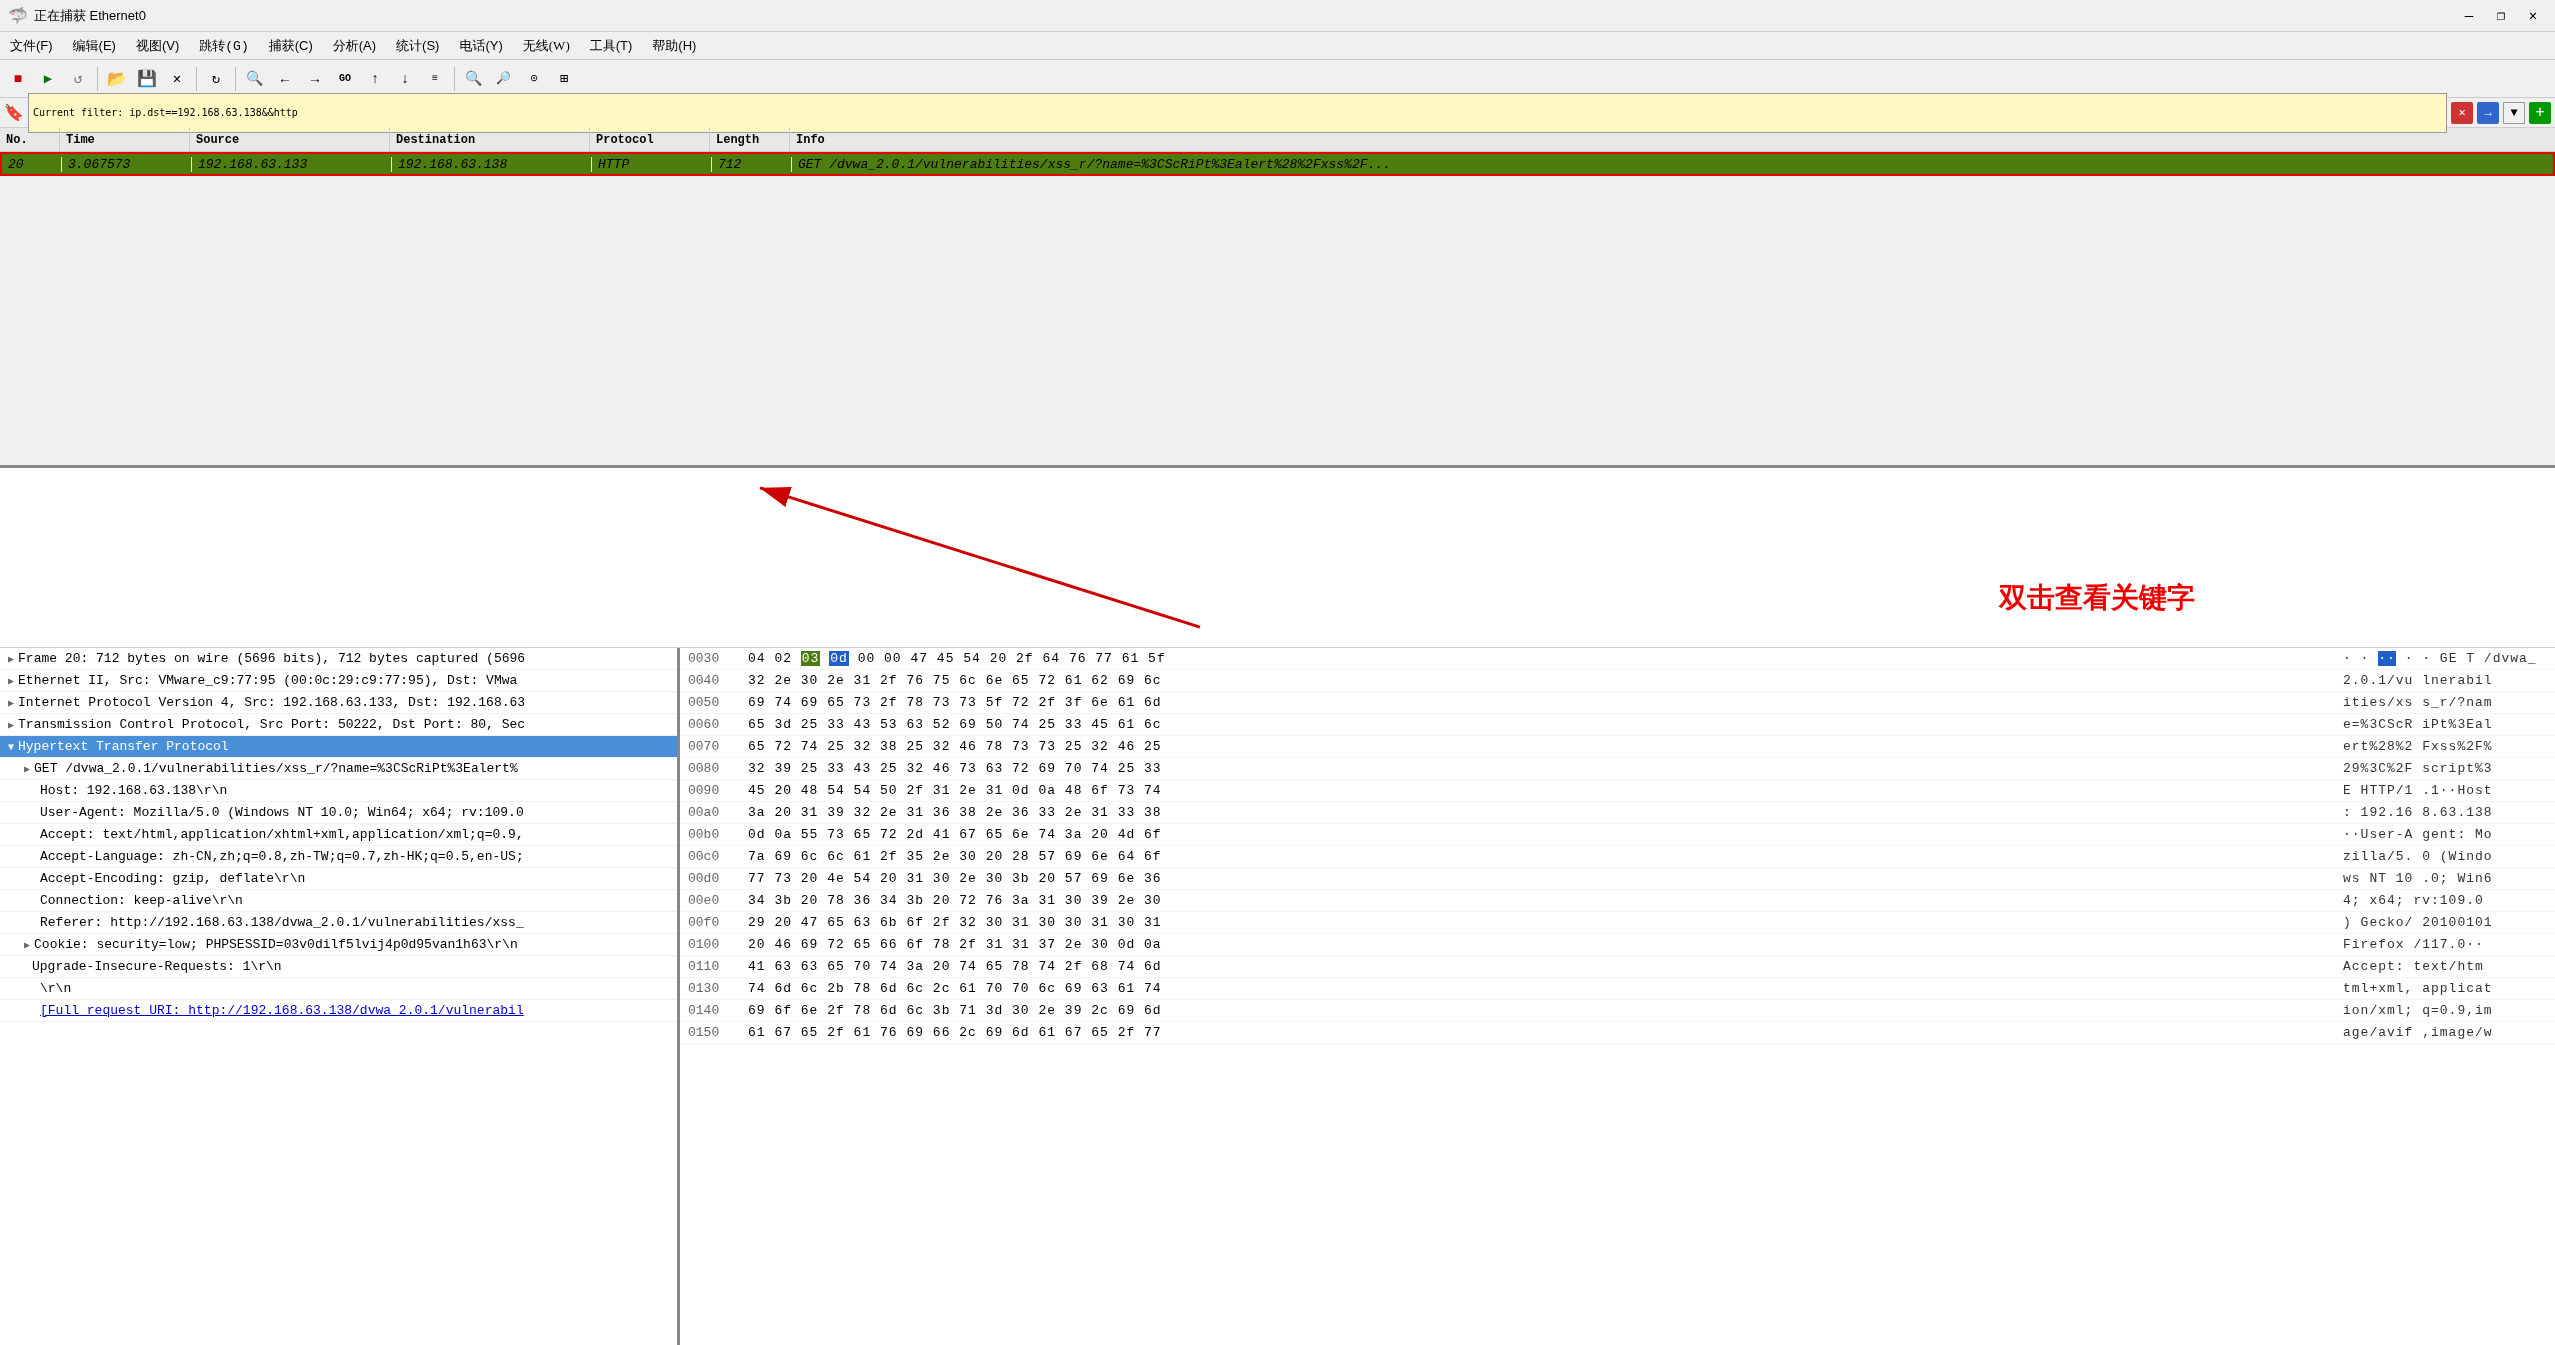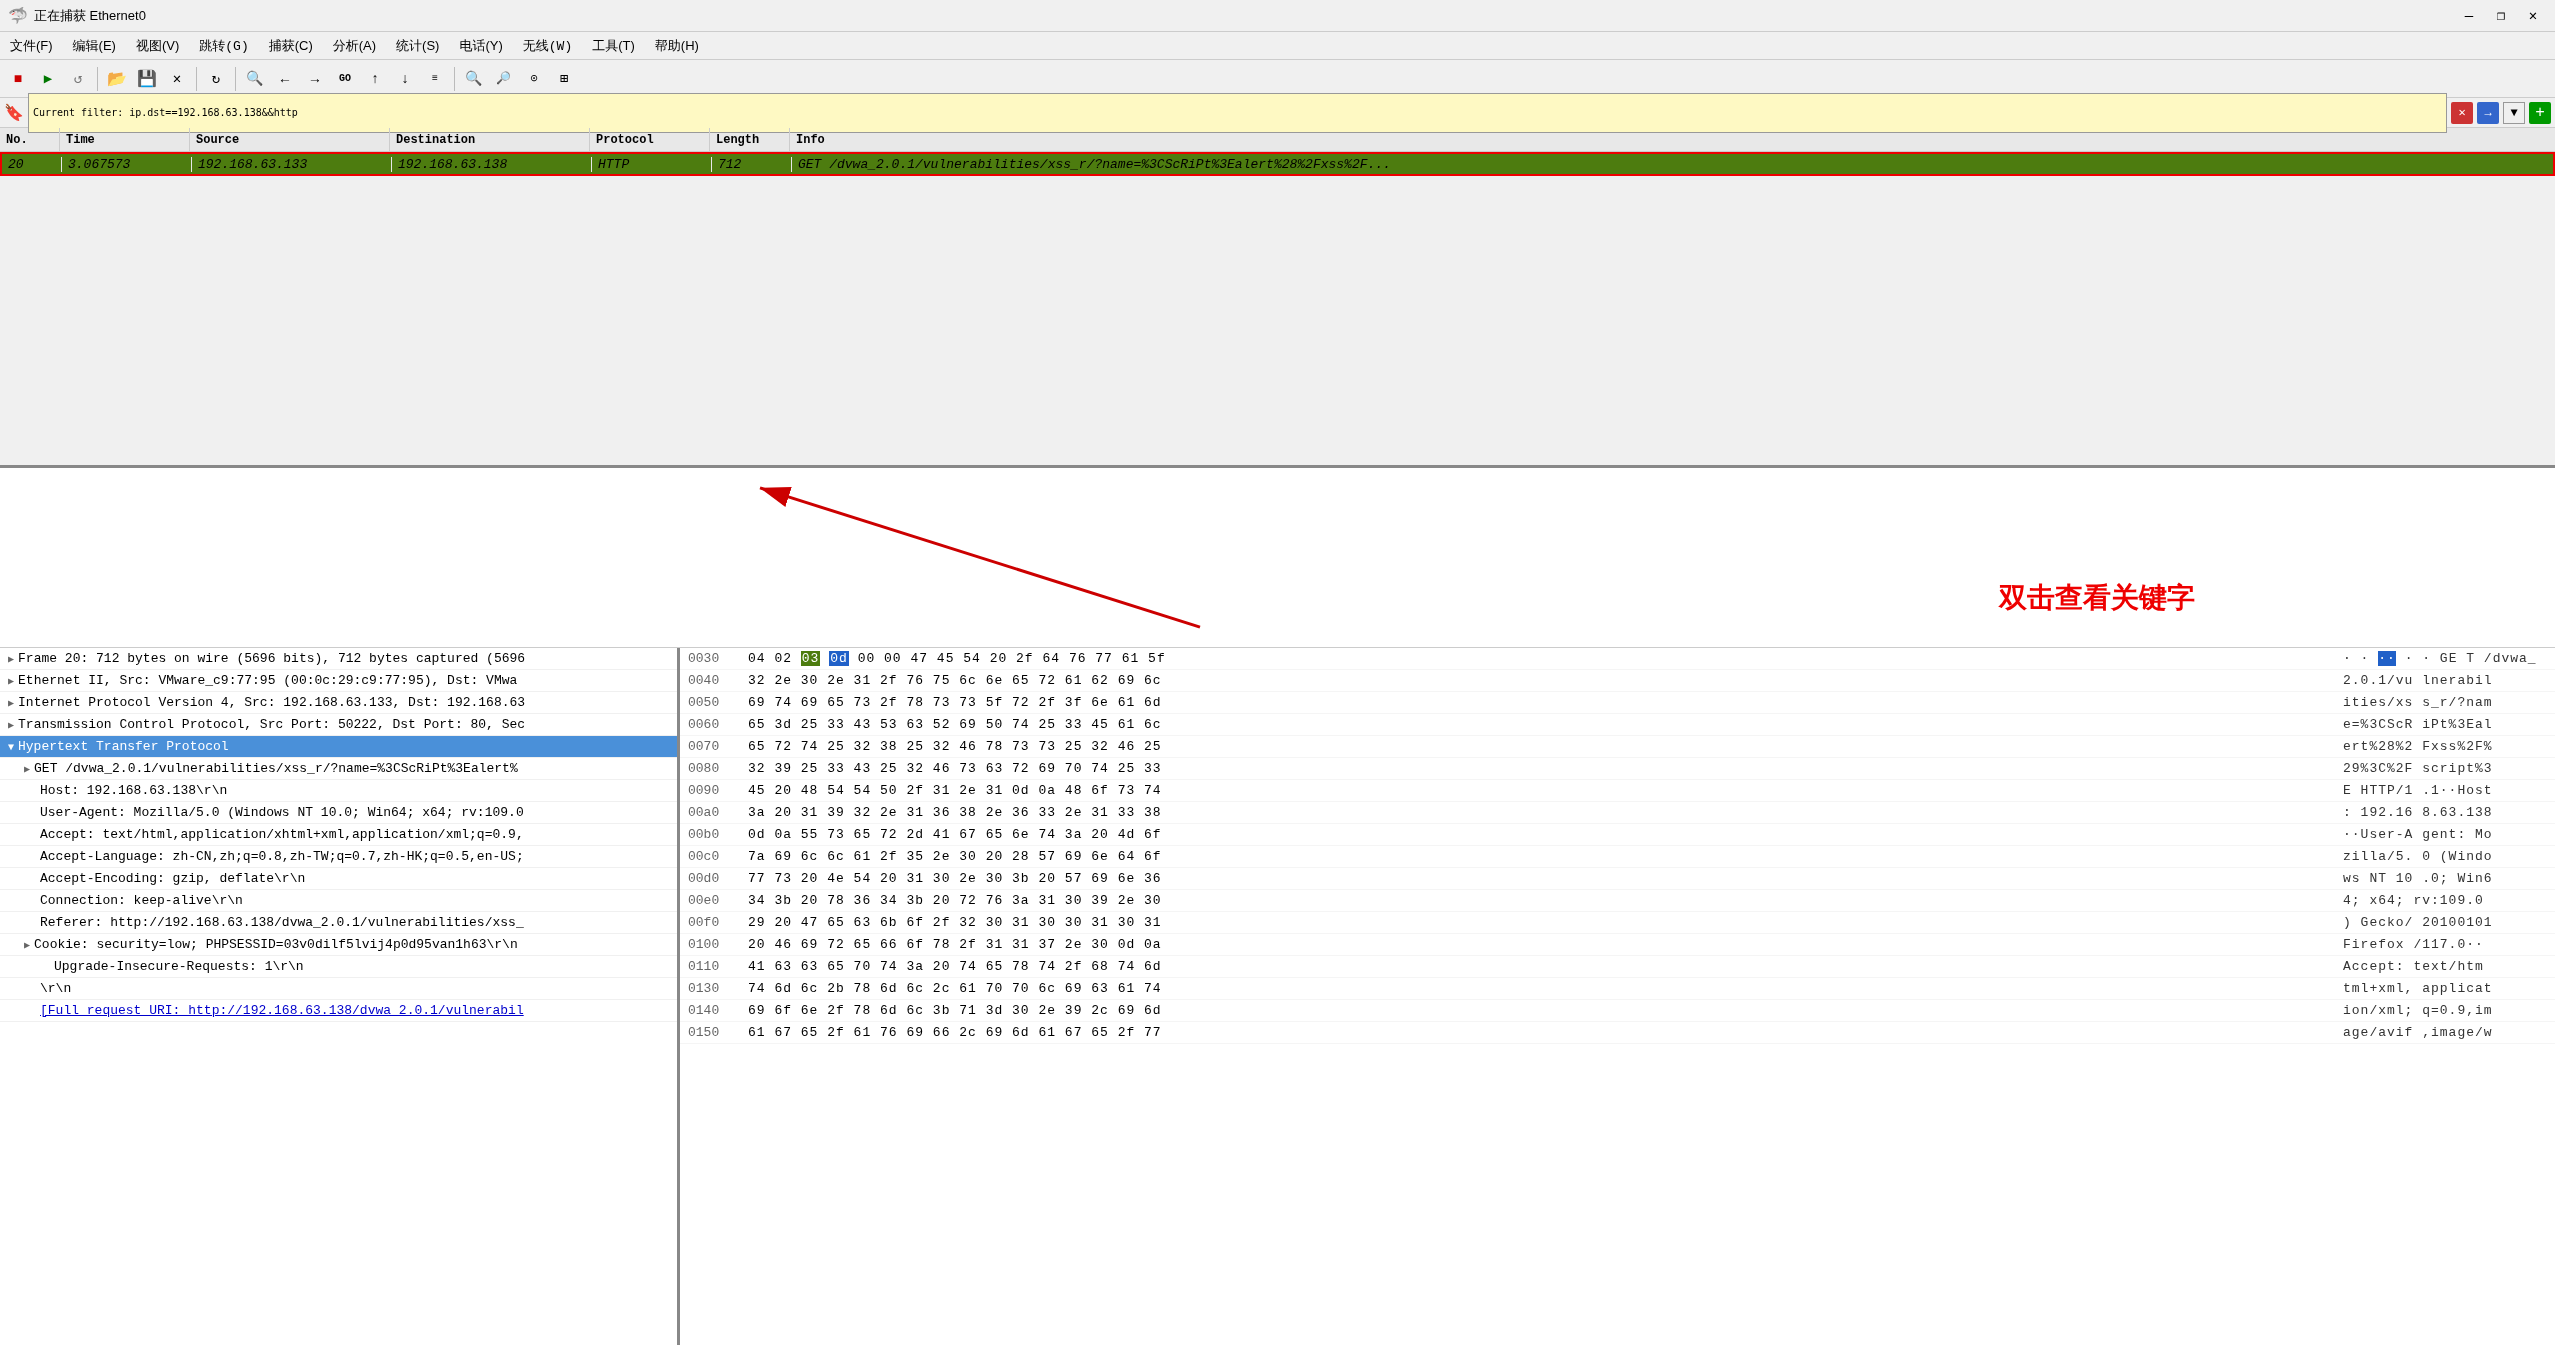--- a/index.html
+++ b/index.html
@@ -205,21 +205,21 @@
 
 <div id="menu-bar">
 <div class="menu-item" style="font-family: sans-serif; font-size: 13px;">文件(F)</div>
     <div class="menu-item" style="font-family: sans-serif; font-size: 13px;">编辑(E)</div>
     <div class="menu-item" style="font-family: sans-serif; font-size: 13px;">视图(V)</div>
     <div class="menu-item" style="font-family: Liberation Mono, monospace; font-size: 13px;">跳转(G)</div>
     <div class="menu-item" style="font-family: sans-serif; font-size: 13px;">捕获(C)</div>
     <div class="menu-item" style="font-family: sans-serif; font-size: 13px;">分析(A)</div>
     <div class="menu-item" style="font-family: sans-serif; font-size: 13px;">统计(S)</div>
     <div class="menu-item" style="font-family: sans-serif; font-size: 13px;">电话(Y)</div>
-    <div class="menu-item" style="font-family: Liberation Mono, monospace; font-size: 13px;">无线(W)</div>
+    <div class="menu-item" style="font-family: Liberation Serif, serif; font-size: 13px;">无线(W)</div>
     <div class="menu-item" style="font-family: sans-serif; font-size: 13px;">工具(T)</div>
     <div class="menu-item" style="font-family: sans-serif; font-size: 13px;">帮助(H)</div>
   </div>
 
 <div id="toolbar">
   <div class="toolbar-btn red">■</div>
   <div class="toolbar-btn green">▶</div>
   <div class="toolbar-btn" style="color:#777;">↺</div>
   <div class="toolbar-separator"></div>
   <div class="toolbar-btn" style="font-size:16px;">📂</div>
@@ -297,21 +297,21 @@
       <div class="tree-item level1" style="background: rgb(74, 144, 217); color: rgb(255, 255, 255); padding-left: 8px; padding-top: 3px; padding-bottom: 3px; border-bottom: 1px solid rgb(240, 240, 240); cursor: pointer; white-space: nowrap; overflow: hidden;"><span style="color: rgb(255, 255, 255); margin-right: 4px; font-size: 10px;">▼</span><span>Hypertext Transfer Protocol</span></div>
       <div class="tree-item level2" style="padding-left: 24px; padding-top: 3px; padding-bottom: 3px; border-bottom: 1px solid rgb(240, 240, 240); cursor: pointer; white-space: nowrap; overflow: hidden;"><span style="color: rgb(102, 102, 102); margin-right: 4px; font-size: 10px;">▶</span><span>GET /dvwa_2.0.1/vulnerabilities/xss_r/?name=%3CScRiPt%3Ealert%</span></div>
       <div class="tree-item level3" style="padding-left: 40px; padding-top: 3px; padding-bottom: 3px; border-bottom: 1px solid rgb(240, 240, 240); cursor: pointer; white-space: nowrap; overflow: hidden;"><span>Host: 192.168.63.138\r\n</span></div>
       <div class="tree-item level3" style="padding-left: 40px; padding-top: 3px; padding-bottom: 3px; border-bottom: 1px solid rgb(240, 240, 240); cursor: pointer; white-space: nowrap; overflow: hidden;"><span>User-Agent: Mozilla/5.0 (Windows NT 10.0; Win64; x64; rv:109.0</span></div>
       <div class="tree-item level3" style="padding-left: 40px; padding-top: 3px; padding-bottom: 3px; border-bottom: 1px solid rgb(240, 240, 240); cursor: pointer; white-space: nowrap; overflow: hidden;"><span>Accept: text/html,application/xhtml+xml,application/xml;q=0.9,</span></div>
       <div class="tree-item level3" style="padding-left: 40px; padding-top: 3px; padding-bottom: 3px; border-bottom: 1px solid rgb(240, 240, 240); cursor: pointer; white-space: nowrap; overflow: hidden;"><span>Accept-Language: zh-CN,zh;q=0.8,zh-TW;q=0.7,zh-HK;q=0.5,en-US;</span></div>
       <div class="tree-item level3" style="padding-left: 40px; padding-top: 3px; padding-bottom: 3px; border-bottom: 1px solid rgb(240, 240, 240); cursor: pointer; white-space: nowrap; overflow: hidden;"><span>Accept-Encoding: gzip, deflate\r\n</span></div>
       <div class="tree-item level3" style="padding-left: 40px; padding-top: 3px; padding-bottom: 3px; border-bottom: 1px solid rgb(240, 240, 240); cursor: pointer; white-space: nowrap; overflow: hidden;"><span>Connection: keep-alive\r\n</span></div>
       <div class="tree-item level3" style="padding-left: 40px; padding-top: 3px; padding-bottom: 3px; border-bottom: 1px solid rgb(240, 240, 240); cursor: pointer; white-space: nowrap; overflow: hidden;"><span>Referer: http://192.168.63.138/dvwa_2.0.1/vulnerabilities/xss_</span></div>
       <div class="tree-item level2" style="padding-left: 24px; padding-top: 3px; padding-bottom: 3px; border-bottom: 1px solid rgb(240, 240, 240); cursor: pointer; white-space: nowrap; overflow: hidden;"><span style="color: rgb(102, 102, 102); margin-right: 4px; font-size: 10px;">▶</span><span>Cookie: security=low; PHPSESSID=03v0dilf5lvij4p0d95van1h63\r\n</span></div>
-      <div class="tree-item level3" style="padding-left: 54px; padding-top: 3px; padding-bottom: 3px; border-bottom: 1px solid rgb(240, 240, 240); cursor: pointer; white-space: nowrap; overflow: hidden;"><span>Upgrade-Insecure-Requests: 1\r\n</span></div>
+      <div class="tree-item level3" style="padding-left: 32px; padding-top: 3px; padding-bottom: 3px; border-bottom: 1px solid rgb(240, 240, 240); cursor: pointer; white-space: nowrap; overflow: hidden;"><span>Upgrade-Insecure-Requests: 1\r\n</span></div>
       <div class="tree-item level3" style="padding-left: 40px; padding-top: 3px; padding-bottom: 3px; border-bottom: 1px solid rgb(240, 240, 240); cursor: pointer; white-space: nowrap; overflow: hidden;"><span>\r\n</span></div>
       <div class="tree-item level3" style="padding-left: 40px; padding-top: 3px; padding-bottom: 3px; border-bottom: 1px solid rgb(240, 240, 240); cursor: pointer; white-space: nowrap; overflow: hidden;"><span style="color: rgb(0, 0, 204); text-decoration: underline;">[Full request URI: http://192.168.63.138/dvwa_2.0.1/vulnerabil</span></div>
     </div>
 
   <div id="hex-panel" style="flex:1;overflow-y:auto;background:#fff;font-size:13px;font-family:'Courier New',monospace;">
   <div class="hex-row" style="display: flex; height: 22px; align-items: center; border-bottom: 1px solid rgb(245, 245, 245);">
         <span style="width: 60px; color: rgb(102, 102, 102); padding: 0px 8px; flex-shrink: 0;">0030</span>
         <span style="flex: 1 1 0%; padding: 0px 8px; letter-spacing: 1px; white-space: nowrap;">04 02 <span style="background:#4d7c0f;color:#fff;padding:0 1px;">03</span> <span style="background:#2060c8;color:#fff;padding:0 1px;">0d</span> 00 00 47 45  54 20 2f 64 76 77 61 5f </span>
         <span style="width: 220px; padding: 0px 8px; letter-spacing: 1px; color: rgb(51, 51, 51);">· · <span style="background:#2060c8;color:#fff;">··</span> · · GE T /dvwa_</span>
       </div>

